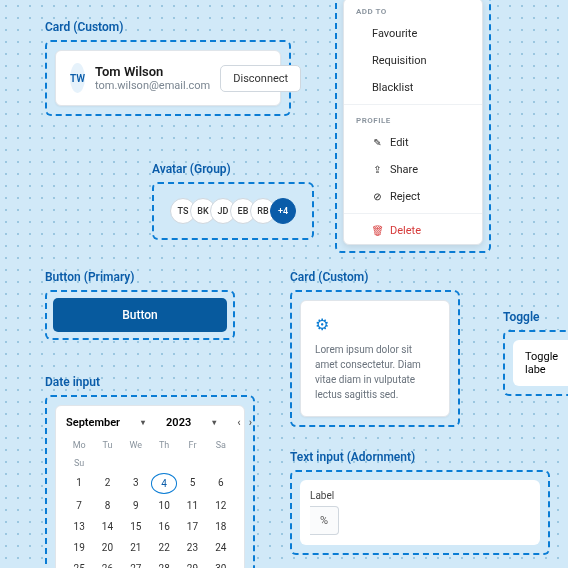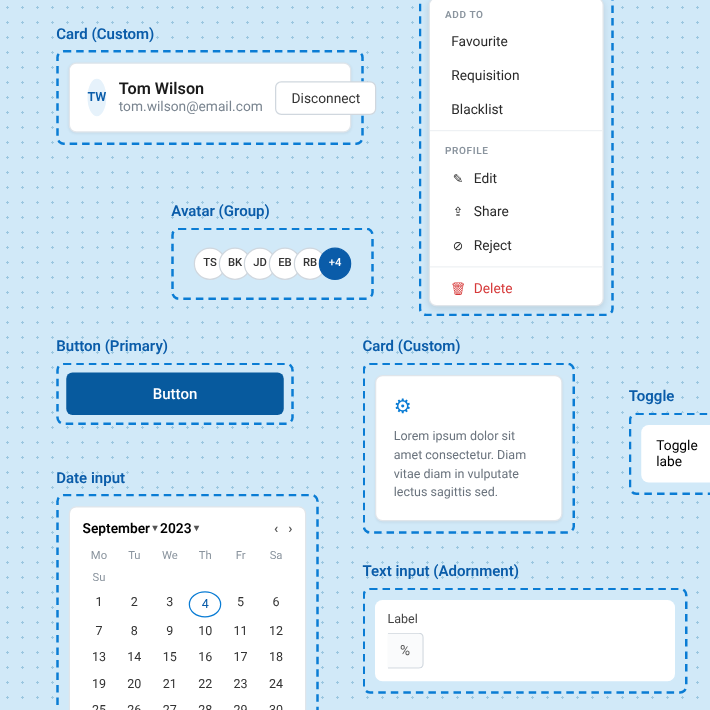--- a/index.html
+++ b/index.html
@@ -13,30 +13,30 @@
 .user-info .name{font-size:13px;font-weight:600;color:#1a1a1a}
 .user-info .email{font-size:11px;color:#7a8590}
 .disc-btn{margin-left:auto;background:#fff;border:1px solid #d0d7de;border-radius:5px;padding:6px 12px;font-size:11px;color:#333}
 .avatar-group{display:flex;padding:6px 8px}
 .avatar-group .av{width:26px;height:26px;border-radius:50%;background:#fff;border:1px solid #d0d7de;font-size:9px;font-weight:500;color:#333;display:flex;align-items:center;justify-content:center;margin-left:-6px}
 .avatar-group .av:first-child{margin-left:0}
 .avatar-group .plus{background:#0a5ca9;color:#fff;border-color:#0a5ca9}
 .btn-primary{background:#075a9e;color:#fff;border:none;border-radius:5px;padding:10px 16px;width:100%;font-size:12px;font-weight:500}
 .menu{background:#fff;border:1px solid #e0e5ea;border-radius:6px;width:140px;box-shadow:0 2px 6px rgba(0,0,0,.1)}
 .menu .hdr{font-size:8px;font-weight:600;color:#8a949e;letter-spacing:.5px;padding:8px 12px 4px}
-.menu .item{font-size:11px;color:#2a2a2a;padding:7px 17px;display:flex;align-items:center;gap:7px}
+.menu .item{font-size:11px;color:#2a2a2a;padding:7px 28px;display:flex;align-items:center;gap:7px}
 .menu .item.del{color:#d63939}
 .menu .div{height:1px;background:#eef1f4;margin:3px 0}
 .ic{width:11px;height:11px;display:inline-flex;align-items:center;justify-content:center;font-size:10px}
 .card-custom{padding:14px}
 .gear{color:#0a7cd4;margin-bottom:8px}
 .card-title{font-size:12px;font-weight:700;color:#1a1a1a;margin-bottom:5px}
 .card-body{font-size:10px;color:#6a737d;line-height:1.5}
 .cal{background:#fff;border:1px solid #e0e5ea;border-radius:6px;padding:10px;width:190px}
-.cal-head{display:flex;align-items:center;gap:2px;font-size:11px;font-weight:600;margin-bottom:8px}
+.cal-head{display:flex;align-items:center;gap:21px;font-size:11px;font-weight:600;margin-bottom:8px}
 .cal-head .nav{margin-left:auto;display:flex;gap:8px;color:#555;font-size:11px}
 .cal-grid{display:grid;grid-template-columns:repeat(6,1fr);gap:2px;text-align:center}
 .dow{font-size:9px;color:#8a949e;padding:3px 0}
 .day{font-size:10px;color:#333;padding:4px 0;border-radius:50%}
 .day.muted{color:#c0c7ce}
 .day.sel{border:1.5px solid #0a7cd4;color:#0a5ca9}
 .input-wrap{background:#fff;border-radius:6px;padding:10px}
 .input-label{font-size:10px;color:#444;margin-bottom:5px;display:block}
 .input-row{display:flex}
 .input-row input{flex:1;border:1px solid #d0d7de;border-radius:4px 0 0 4px;padding:7px 9px;font-size:11px;color:#8a949e}
@@ -54,21 +54,21 @@
       <div class="avatar">TW</div>
       <div class="user-info">
         <div class="name">Tom Wilson</div>
         <div class="email">tom.wilson@email.com</div>
       </div>
       <button class="disc-btn">Disconnect</button>
     </div>
   </div>
 </div>
 
-<div class="sec" style="left:137px;top:162px">
+<div class="sec" style="left:152px;top:162px">
   <div class="label">Avatar (Group)</div>
   <div class="dashed">
     <div class="avatar-group">
       <div class="av">TS</div>
       <div class="av">BK</div>
       <div class="av">JD</div>
       <div class="av">EB</div>
       <div class="av">RB</div>
       <div class="av plus">+4</div>
     </div>

